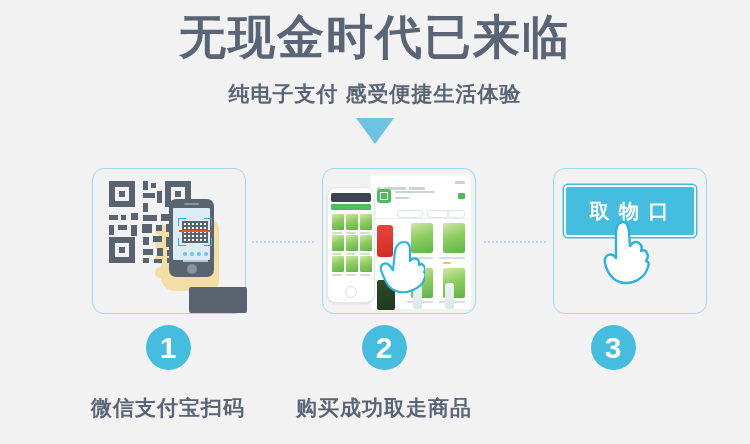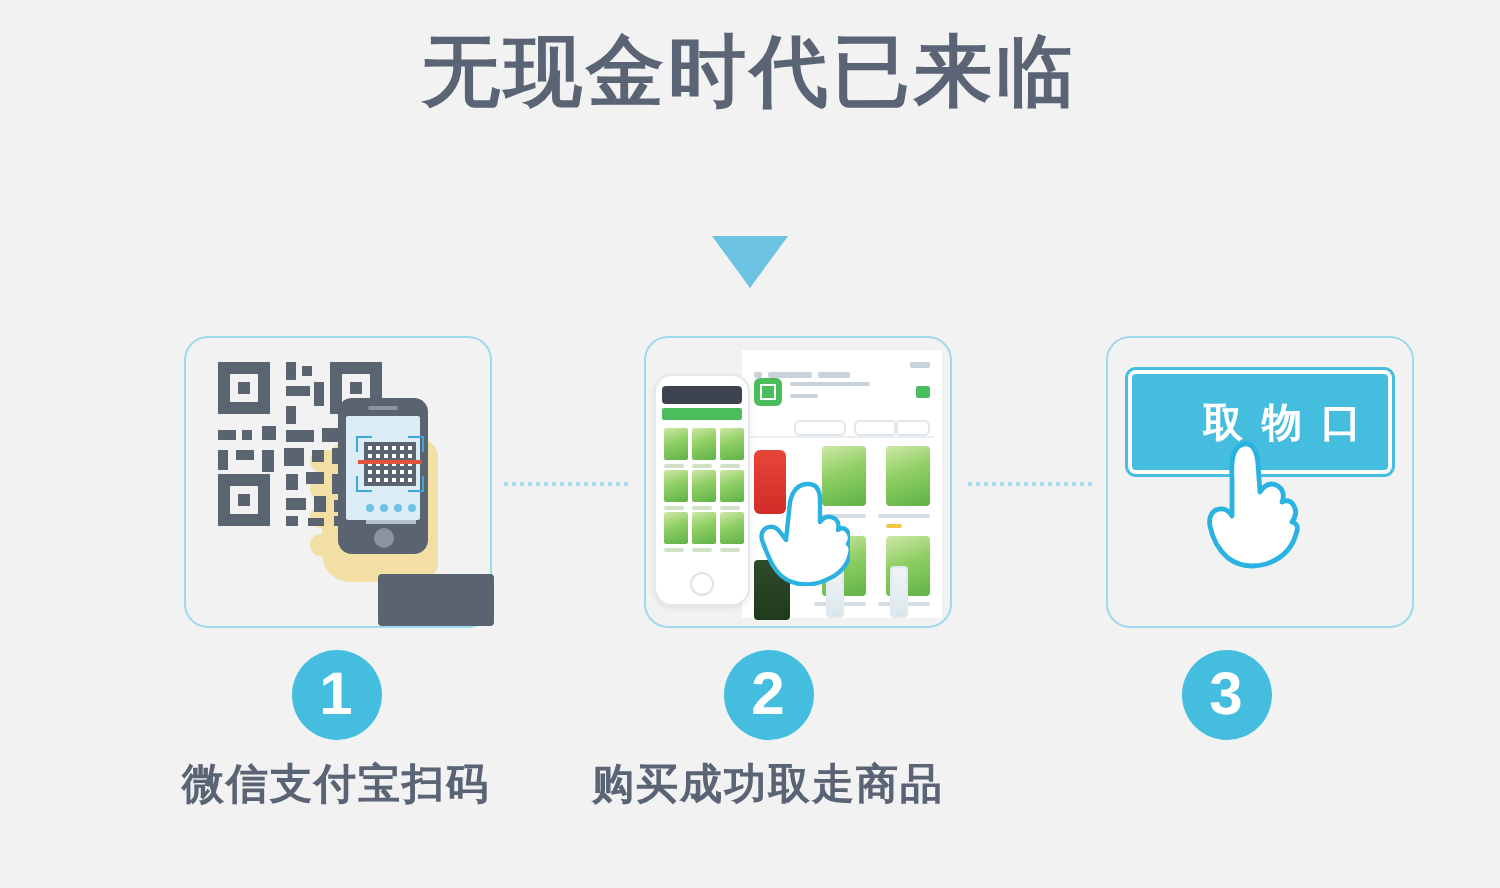--- a/index.html
+++ b/index.html
@@ -7,21 +7,21 @@
     width:750px;height:444px;
     background:#f2f2f2;
     font-family:"Liberation Sans","DejaVu Sans",sans-serif;
     overflow:hidden;position:relative;
   }
   .page{position:relative;width:750px;height:444px;}
 
   
   .title{
     position:absolute;left:0;top:6px;width:750px;text-align:center;
-    font-size:39px;font-weight:bold;color:#5a6475;letter-spacing:2px;
+    font-size:47px;font-weight:bold;color:#5a6475;letter-spacing:2px;
     line-height:62px;
   }
   .subtitle{
     position:absolute;left:0;top:80px;width:750px;text-align:center;
     font-size:21px;font-weight:bold;color:#5a6475;letter-spacing:1px;
   }
   .arrow-down{
     position:absolute;left:50%;top:118px;margin-left:-19px;
     width:0;height:0;border-left:19px solid transparent;
     border-right:19px solid transparent;border-top:26px solid #6cc3e2;
@@ -103,45 +103,46 @@
 
   
   .slot{
     position:absolute;left:10px;top:16px;width:132px;height:52px;
     background:#45bddf;border-radius:4px;border:2px solid #ffffff;
     box-shadow:0 0 0 1.5px #45bddf;box-sizing:border-box;
   }
   .slot .txt{
     position:absolute;left:0;top:0;width:100%;height:100%;
     display:flex;align-items:center;justify-content:center;gap:9px;
-    color:#ffffff;font-size:20px;font-weight:bold;letter-spacing:2px;padding-left:12px;
+    color:#ffffff;font-size:20px;font-weight:bold;letter-spacing:2px;
   }
   .hand3{position:absolute;left:46px;top:44px;width:62px;height:82px;}
 
   
   .steps{position:absolute;left:0;top:325px;width:750px;height:120px;}
   .step{position:absolute;width:200px;text-align:center;}
   #step1{left:68px;}
   #step2{left:284px;}
   #step3{left:513px;}
   .badge{
     width:45px;height:45px;border-radius:50%;background:#45bddf;
     margin:0 auto;color:#fff;font-size:30px;font-weight:bold;
     line-height:45px;text-align:center;
   }
   .steplabel{
-    margin-top:8px;font-size:21px;font-weight:bold;color:#5a6475;letter-spacing:1px;
+    margin-top:24px;font-size:21px;font-weight:bold;color:#5a6475;letter-spacing:1px;
   }
 </style>
 </head>
 <body>
 
 <div class="page">
 
   <div class="title">无现金时代已来临</div>
+  <div class="subtitle">纯电子支付  感受便捷生活体验</div>
   <div class="arrow-down"></div>
 
   <div class="panels">
 
     <div class="connector" id="conn1"></div>
     <div class="connector" id="conn2"></div>
 
     <div class="panel" id="panel1">
       <div class="qr">
         <div class="finder" style="left:0;top:0;"></div>

